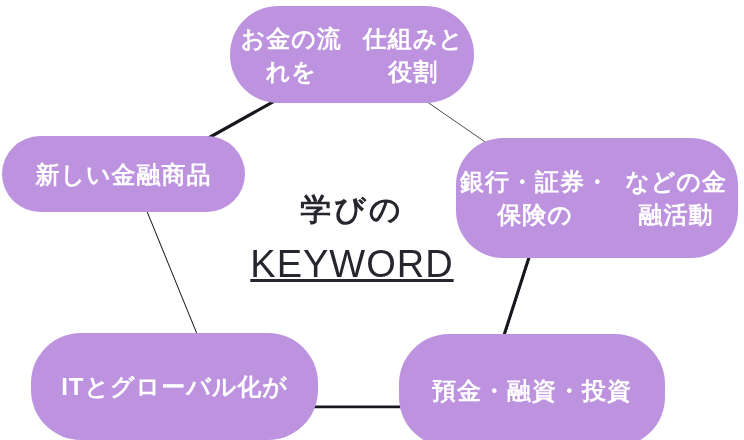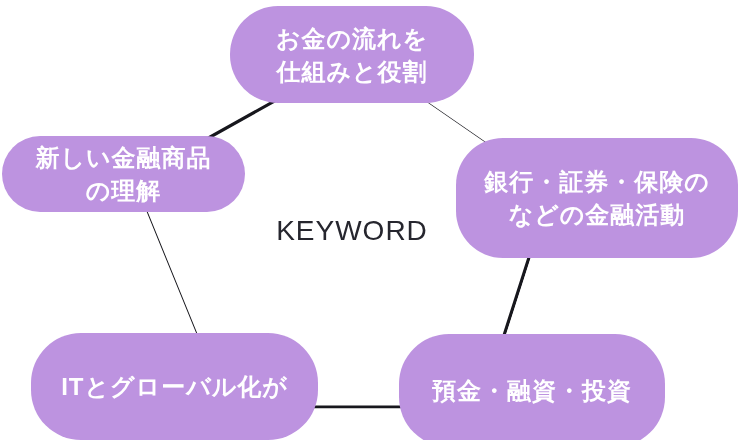--- a/index.html
+++ b/index.html
@@ -31,21 +31,21 @@
   }
   .connectors path { fill: none; }
   .connectors .dark  { stroke: var(--connector-dark);  stroke-width: 3.2; }
   .connectors .light { stroke: var(--connector-light); stroke-width: 4.2; }
   .bubble {
     position: absolute;
     z-index: 1;
     background: var(--bubble-fill);
     color: var(--bubble-text);
     display: flex;
-    flex-direction: column;
+    flex-direction: row;
     align-items: center;
     justify-content: center;
     text-align: center;
     font-weight: 700;
     font-size: 24px;
     line-height: 33px;
     letter-spacing: 1px;
   }
   .bubble-top         { left: 230px; top: 6px;   width: 244px; height: 97px;  border-radius: 48px; }
   .bubble-left-upper  { left: 2px;   top: 136px; width: 243px; height: 76px;  border-radius: 48px; }
@@ -60,57 +60,58 @@
     text-align: center;
     color: var(--center-text);
   }
   .center-jp {
     font-size: 31px;
     font-weight: 700;
     letter-spacing: 3px;
     line-height: 40px;
   }
   .center-en {
-    font-size: 28px;
+    font-size: 38px;
     font-weight: 500;
     letter-spacing: 1px;
     line-height: 44px;
-    margin-top: 19px;
+    margin-top: 12px;
+    text-decoration: underline;
   }
 </style>
 </head>
 <body>
 
 <div class="stage">
 
   <svg class="connectors" viewBox="0 0 744 440" xmlns="http://www.w3.org/2000/svg">
     <path class="dark" d="M357,55 L551,189 L481,407 L228,407 L135,179 Z"></path>
     <path class="light" d="M357,55 L551,189 L481,407 L228,407 L135,179 Z" transform="translate(3,3.5)"></path>
   </svg>
 
   <div class="bubble bubble-top">
     <span>お金の流れを</span>
     <span>仕組みと役割</span>
   </div>
 
   <div class="bubble bubble-left-upper">
     <span>新しい金融商品</span>
-    <span>の理解</span>
   </div>
 
   <div class="bubble bubble-right-upper">
     <span>銀行・証券・保険の</span>
     <span>などの金融活動</span>
   </div>
 
   <div class="bubble bubble-left-lower">
     <span>ITとグローバル化が</span>
   </div>
 
   <div class="bubble bubble-right-lower">
     <span>預金・融資・投資</span>
   </div>
 
   <div class="center-label">
+    <div class="center-jp">学びの</div>
     <div class="center-en">KEYWORD</div>
   </div>
 
 </div>
 
 </body></html>

